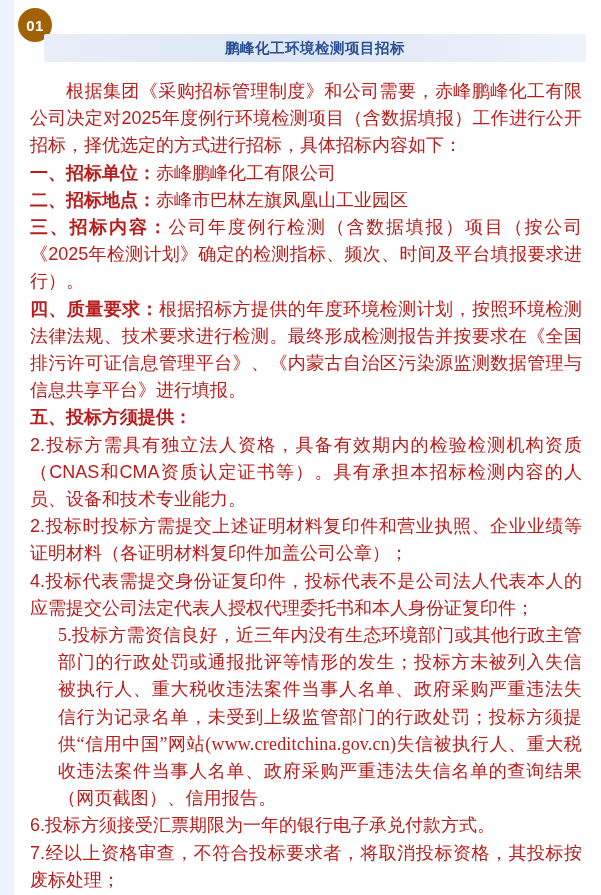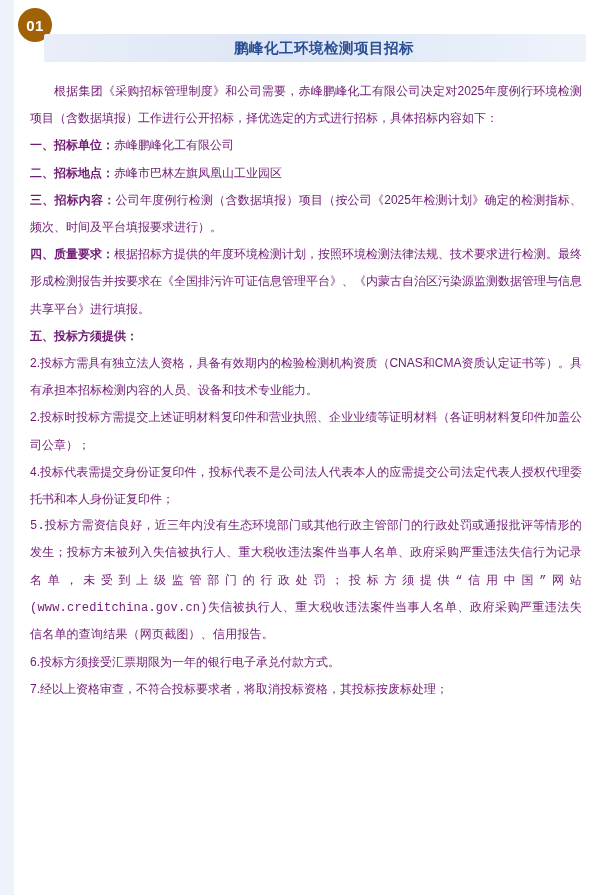--- a/index.html
+++ b/index.html
@@ -61,46 +61,46 @@
     left: 44px;
     top: 34px;
     width: 542px;
     height: 28px;
     line-height: 28px;
     text-align: center;
     color: #2a4f94;
     font-size: 14.5px;
     font-weight: bold;
     letter-spacing: 0.5px;
-    margin-left: 9px;
   }
   .content {
     position: absolute;
     left: 30px;
     top: 78px;
     width: 552px;
-    font-size: 12px;
+    font-size: 18px;
     line-height: 27.2px;
     text-align: justify;
     text-justify: inter-ideograph;
-    color: #701a75;
+    color: #b91c1c;
   }
   .para {
     margin: 0;
     padding: 0;
   }
   .indent {
     text-indent: 2em;
   }
   .lead-bold {
     font-weight: bold;
   }
   .mono-url {
-    font-family: Liberation Mono, monospace;
+    font-family: Liberation Serif, serif;
     letter-spacing: 0.2px;
+    margin-left: 28px;
   }
 </style>
 </head>
 <body>
 
 <div class="page">
 
   <div class="left-strip"></div>
 
   <div class="badge">01</div>

